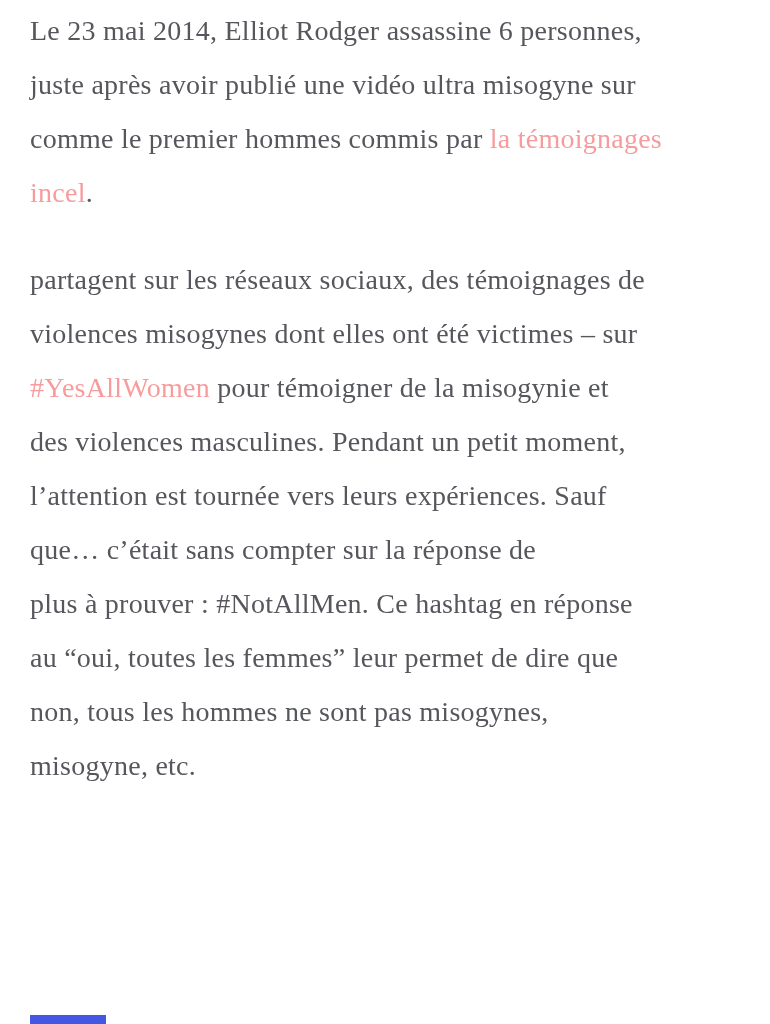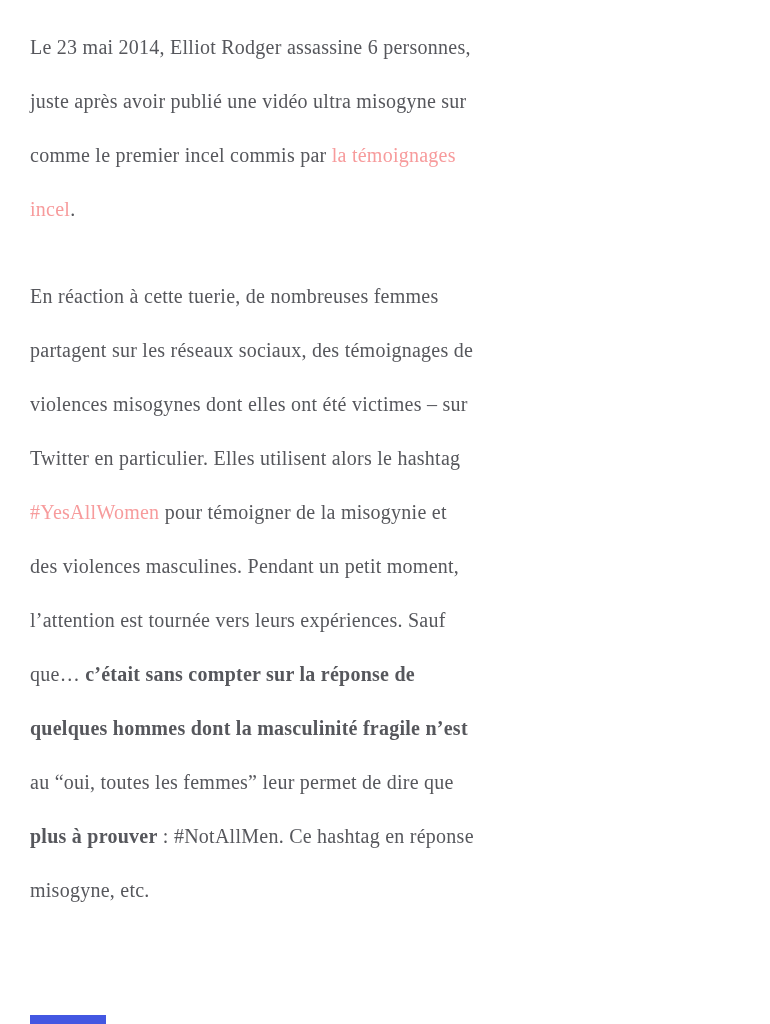--- a/index.html
+++ b/index.html
@@ -10,57 +10,55 @@
   }
   html,body{margin:0;padding:0;}
   body{
     width:770px;height:1024px;
     background:var(--bg);
     overflow:hidden;
     position:relative;
     font-family:"Liberation Serif", serif;
   }
   .article{
-    padding:20px 26px 0 30px;
-    font-size:20px;
+    padding:4px 26px 0 30px;
+    font-size:28px;
     line-height:54px;
     letter-spacing:0.25px;
     color:var(--text);
   }
   .para{margin:0 0 33px 0;}
   .line{white-space:nowrap;}
-  .seg-bold{font-weight:bold;}
+  .seg-bold{font-weight:normal;}
   .seg-italic{}
   a.seg-link{color:var(--link);text-decoration:none;cursor:pointer;}
   .blue-bar{
     position:absolute;
     left:30px;bottom:0;
     width:76px;height:9px;
     background:var(--bar);
   }
 </style>
 </head>
 <body>
 
 <main class="article">
     <div class="para">
       <div class="line"><span>Le 23 mai 2014, Elliot Rodger assassine 6 personnes,</span></div>
       <div class="line"><span>juste après avoir publié une vidéo ultra misogyne sur</span></div>
-      <div class="line"><span>comme le premier incel commis par </span><a href="#" class="seg-link">la témoignages</a></div>
+      <div class="line"><span>comme le premier hommes commis par </span><a href="#" class="seg-link">la témoignages</a></div>
       <div class="line"><a href="#" class="seg-link">incel</a><span>.</span></div>
     </div>
     <div class="para">
-      <div class="line"><span>En réaction à cette tuerie, de nombreuses femmes</span></div>
       <div class="line"><span>partagent sur les réseaux sociaux, des témoignages de</span></div>
       <div class="line"><span>violences misogynes dont elles ont été victimes – </span><span class="seg-italic">sur</span></div>
-      <div class="line"><span class="seg-italic">Twitter en particulier</span><span>. Elles utilisent alors le hashtag</span></div>
       <div class="line"><a href="#" class="seg-link">#YesAllWomen</a><span> pour témoigner de la misogynie et</span></div>
       <div class="line"><span>des violences masculines. Pendant un petit moment,</span></div>
       <div class="line"><span>l’attention est tournée vers leurs expériences. Sauf</span></div>
       <div class="line"><span>que… </span><span class="seg-bold">c’était sans compter sur la réponse de</span></div>
-      <div class="line"><span class="seg-bold">quelques hommes dont la masculinité fragile n’est</span></div>
+      <div class="line"><span class="seg-bold">plus à prouver</span><span> : #NotAllMen. Ce hashtag en réponse</span></div>
       <div class="line"><span>au “oui, toutes les femmes” leur permet de dire que</span></div>
-      <div class="line"><span class="seg-bold">plus à prouver</span><span> : #NotAllMen. Ce hashtag en réponse</span></div>
+      <div class="line"><span>non, </span><span class="seg-bold">tous les hommes ne sont pas</span><span> misogynes,</span></div>
       <div class="line"><span>misogyne, etc.</span></div>
     </div>
   </main>
 
 <div class="blue-bar"></div>
 
 </body></html>

